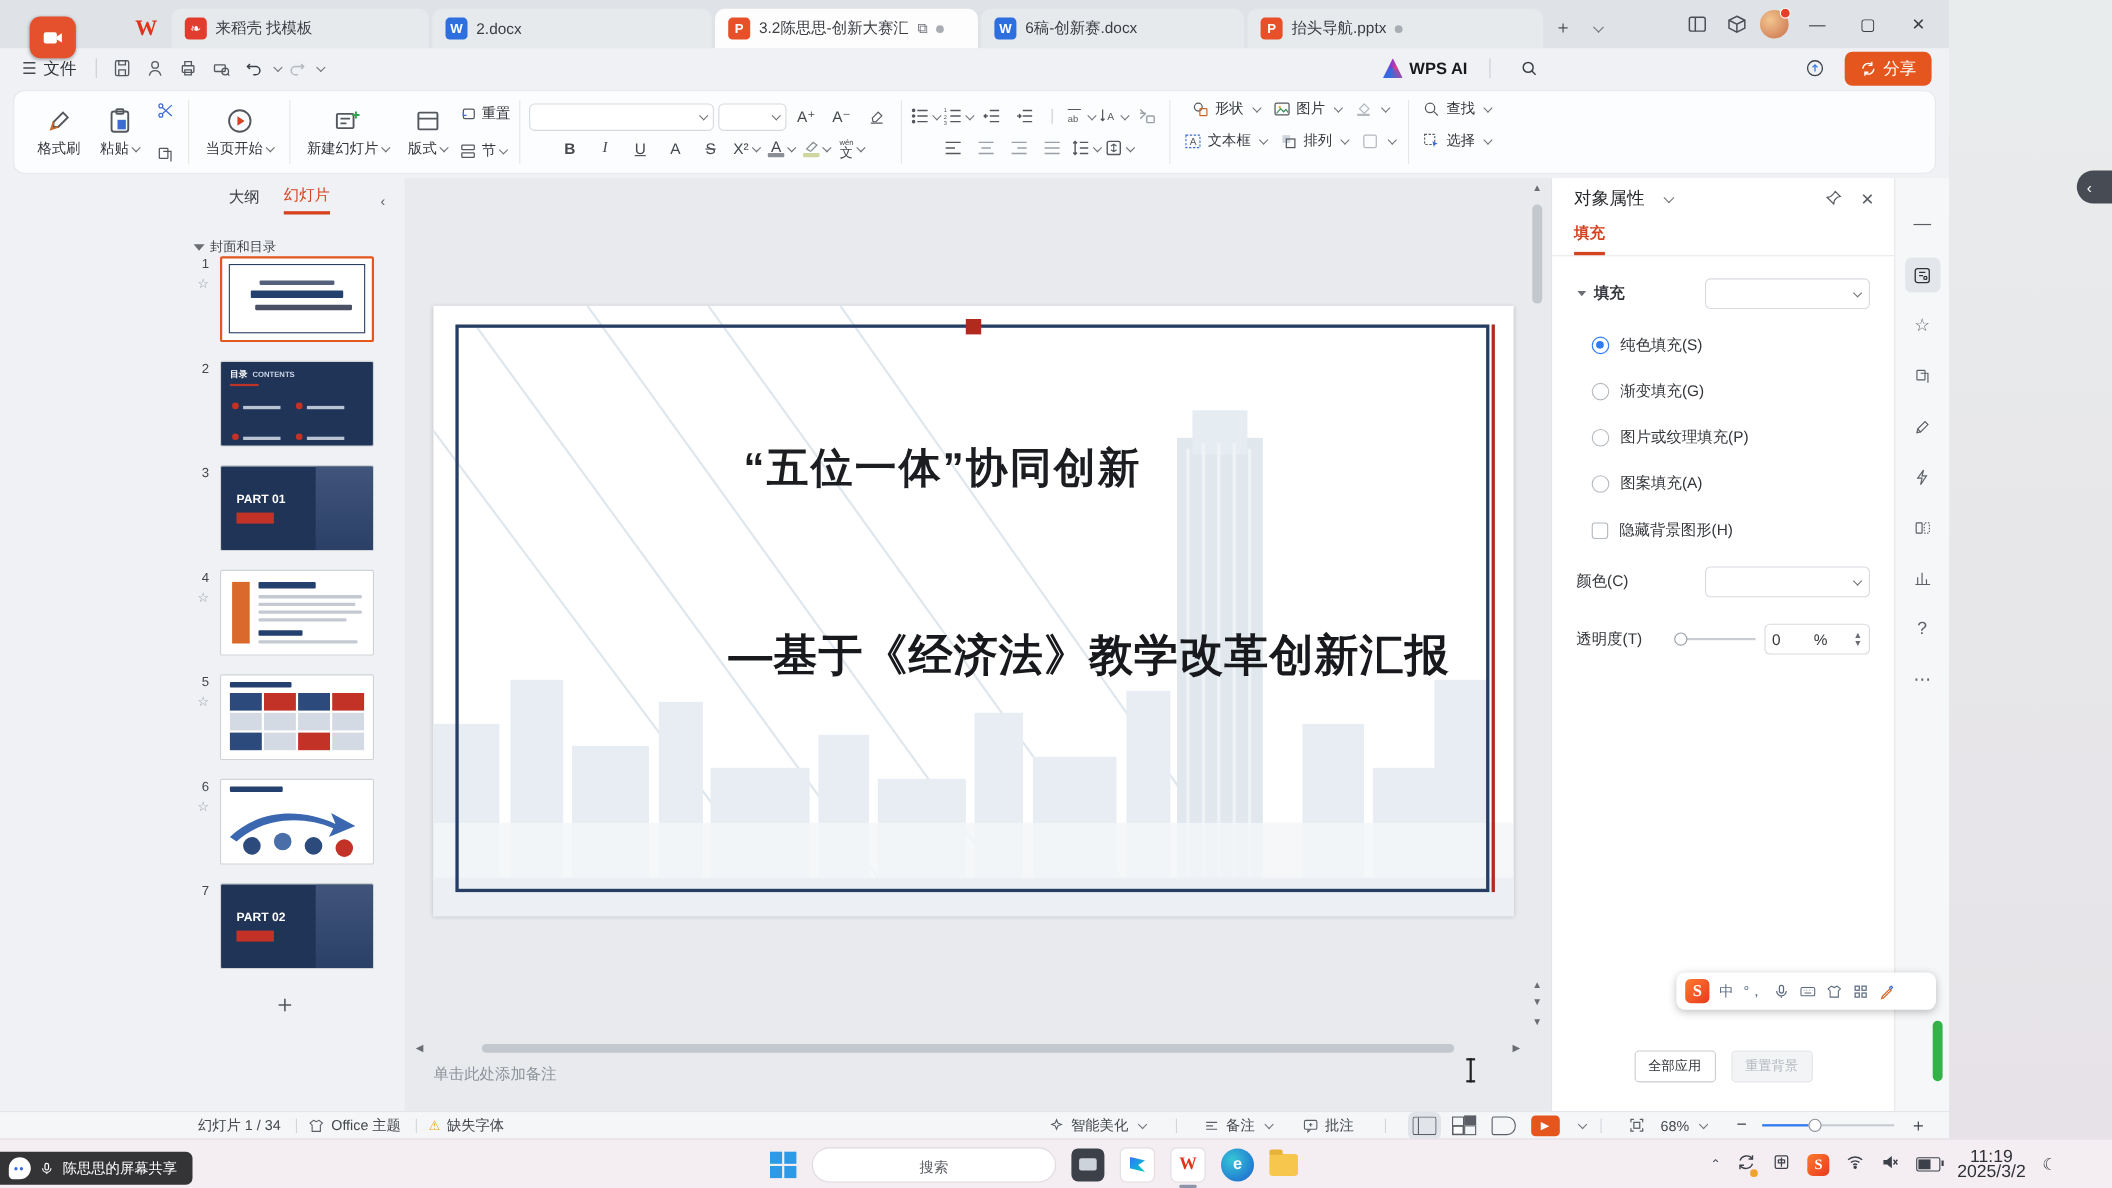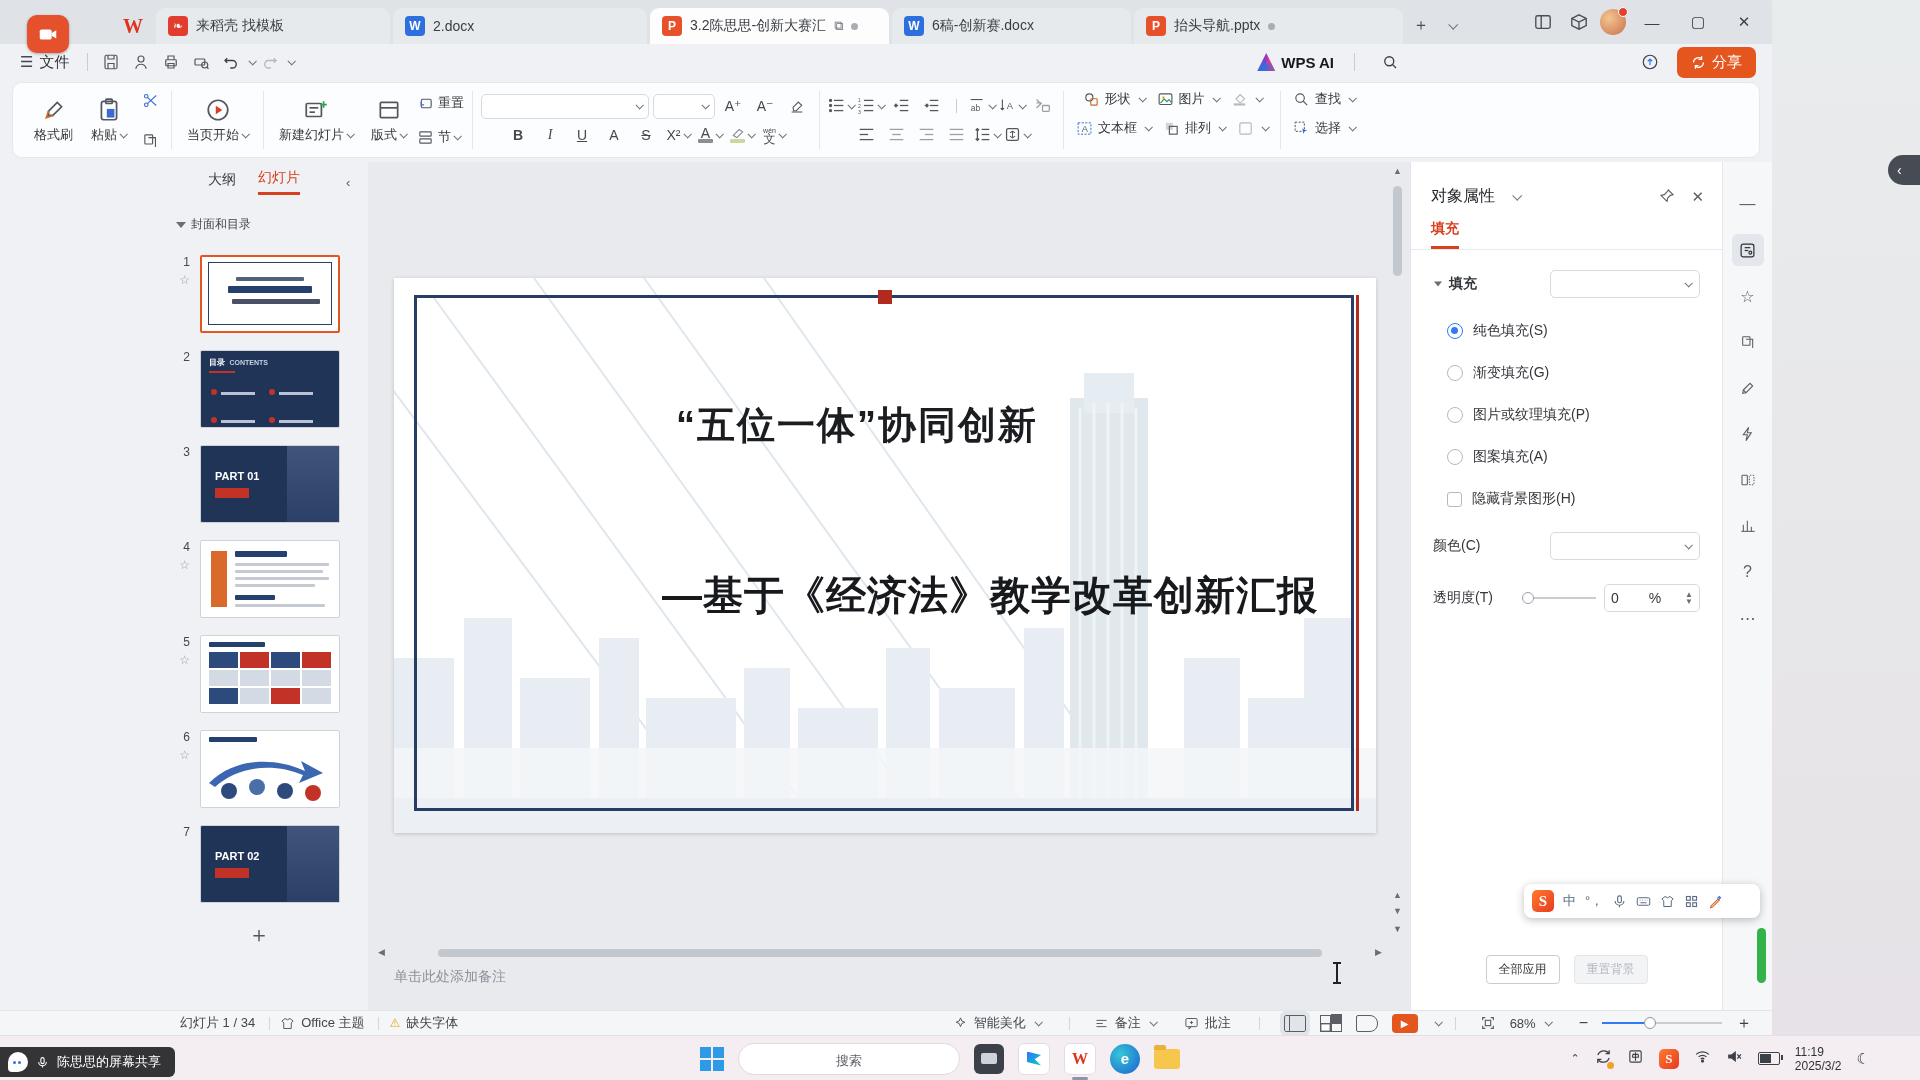--- a/index.html
+++ b/index.html
@@ -68,21 +68,21 @@
   .ins-btn svg{width:17px;height:17px;}
   .gray{color:#9aa0a7;}
   
   .content{position:absolute;left:0;top:162px;width:100%;height:848px;}
   
   .slides-panel{position:absolute;left:150px;top:0;width:218px;height:100%;}
   .sp-tabs{display:flex;align-items:center;height:40px;padding-left:58px;gap:22px;}
   .sp-tab{font-size:14px;color:#3a3d42;padding-bottom:5px;}
   .sp-tab.active{color:#d6411f;border-bottom:3px solid #d6411f;}
   .sp-collapse{margin-left:24px;color:#5b5f65;font-size:13px;}
-  .sp-section{display:flex;align-items:center;gap:5px;font-size:12px;color:#43464b;padding:14px 0 22px 26px;}
+  .sp-section{display:flex;align-items:center;gap:5px;font-size:12px;color:#43464b;padding:14px 0 0 26px;}
   .tri{width:0;height:0;border-left:5px solid transparent;border-right:5px solid transparent;border-top:6px solid #6a6e74;}
   .thumb-row{display:flex;margin:0 0 17px 0;}
   .thumb-gutter{width:50px;display:flex;flex-direction:column;align-items:flex-end;padding-right:10px;box-sizing:border-box;}
   .tnum{font-size:12px;color:#43464b;}
   .tstar{color:#9aa0a7;font-size:12px;margin-top:4px;}
   .thumb{width:140px;height:78px;background:#fff;border:1px solid #cfd3d8;box-sizing:border-box;position:relative;overflow:hidden;border-radius:2px;}
   .thumb.sel{border:2px solid #e4561e;}
   .mini-navy{background:#203457;}
   .mini-bar{position:absolute;background:#9aa7bd;border-radius:1px;}
   .mini-title{position:absolute;color:#fff;font-weight:bold;font-size:9px;white-space:nowrap;}
@@ -104,21 +104,21 @@
   .varrow{position:absolute;left:0;width:13px;text-align:center;font-size:9px;color:#6a6e74;}
   .hscroll{position:absolute;left:10px;right:28px;top:784px;height:14px;}
   .hthumb{position:absolute;left:60px;right:60px;top:3px;height:8px;background:#c3c8cf;border-radius:4px;}
   .harrow{position:absolute;top:1px;font-size:9px;color:#6a6e74;}
   .notes{position:absolute;left:26px;top:806px;font-size:14px;color:#8d939b;}
   .ibeam{position:absolute;left:968px;top:800px;width:2px;height:22px;background:#222;}
   .ibeam:before,.ibeam:after{content:"";position:absolute;left:-3px;width:8px;height:2px;background:#222;}
   .ibeam:after{bottom:0;}
   
   .props{position:absolute;left:1410px;top:0;width:312px;height:100%;background:#ffffff;border-left:1px solid #e2e5e9;box-sizing:border-box;}
-  .props-head{display:flex;align-items:center;padding:24px 18px 10px 20px;font-size:16px;color:#26282c;gap:12px;}
+  .props-head{display:flex;align-items:center;padding:8px 18px 10px 20px;font-size:16px;color:#26282c;gap:12px;}
   .props-head .hicons{margin-left:auto;display:flex;gap:16px;color:#5b5f65;}
   .props-tabrow{padding:2px 0 0 20px;border-bottom:1px solid #e8eaee;}
   .ptab{display:inline-block;font-size:14px;color:#d6411f;font-weight:bold;padding-bottom:8px;border-bottom:3px solid #d6411f;}
   .props-body{padding:20px 22px;font-size:14px;color:#33363b;}
   .prow{display:flex;align-items:center;margin-bottom:24px;}
   .prow b{font-size:14px;}
   .pcombo{margin-left:auto;width:150px;height:28px;background:#fff;border:1px solid #d7dadf;border-radius:5px;display:flex;align-items:center;justify-content:flex-end;padding:0 8px;box-sizing:border-box;}
   .radio{display:flex;align-items:center;gap:10px;margin:0 0 24px 14px;text-align:center;}
   .rdot{width:16px;height:16px;border-radius:50%;border:1.6px solid #b4b9bf;box-sizing:border-box;background:#fff;}
   .rdot.on{border:1.6px solid #2f7bf5;position:relative;}
@@ -173,21 +173,21 @@
   .tk-ic.feishu{background:#fff;border:1px solid #e3dde3;}
   .tk-ic.feishu:after{content:"";width:14px;height:14px;background:linear-gradient(135deg,#3370ff,#00d6b9);clip-path:polygon(0 0,100% 25%,55% 55%,100% 100%,0 75%);}
   .tk-ic.wps{background:#fff;border:1px solid #e3dde3;}
   .tk-ic.wps span{color:#e0331d;font-weight:bold;font-size:16px;font-family:"Liberation Serif",serif;}
   .tk-ic.wps .under{position:absolute;bottom:-6px;left:7px;width:16px;height:3px;border-radius:2px;background:#8d93a8;}
   .tk-ic.edge{background:radial-gradient(circle at 35% 35%,#35c7d6,#1b5fd0);border-radius:50%;color:#fff;font-size:15px;font-weight:bold;}
   .tk-folder{width:26px;height:20px;background:#f7c64c;border-radius:3px;position:relative;}
   .tk-folder:before{content:"";position:absolute;left:0;top:-4px;width:12px;height:5px;background:#e9b33a;border-radius:2px 2px 0 0;}
   .tray{position:absolute;right:50px;top:0;height:45px;display:flex;align-items:center;gap:15px;color:#3c4049;}
   .tray svg{width:17px;height:17px;}
-  .clock{text-align:left;font-size:12px;line-height:14px;color:#2e3136;}
+  .clock{text-align:center;font-size:16px;line-height:14px;color:#2e3136;}
   .moon{font-size:15px;}
   .battery{width:20px;height:11px;border:1.4px solid #3c4049;border-radius:2px;position:relative;}
   .battery:before{content:"";position:absolute;left:1px;top:1px;bottom:1px;width:11px;background:#3c4049;}
   .battery:after{content:"";position:absolute;right:-4px;top:2px;width:2px;height:5px;background:#3c4049;}
   .screenshare{position:absolute;left:0px;top:1047px;height:30px;background:rgba(35,35,38,.92);border-radius:0 6px 6px 0;display:flex;align-items:center;gap:8px;padding:0 14px 0 8px;color:#fff;font-size:13px;z-index:80;}
   .ss-bubble{width:20px;height:20px;background:#fff;border-radius:50% 50% 50% 4px;display:flex;align-items:center;justify-content:center;}
   .ss-bubble i{width:10px;height:3px;display:flex;gap:2px;}
   .ss-bubble i:before,.ss-bubble i:after{content:"";width:3px;height:3px;border-radius:50%;background:#3d6bd8;}
 </style>
 </head>

